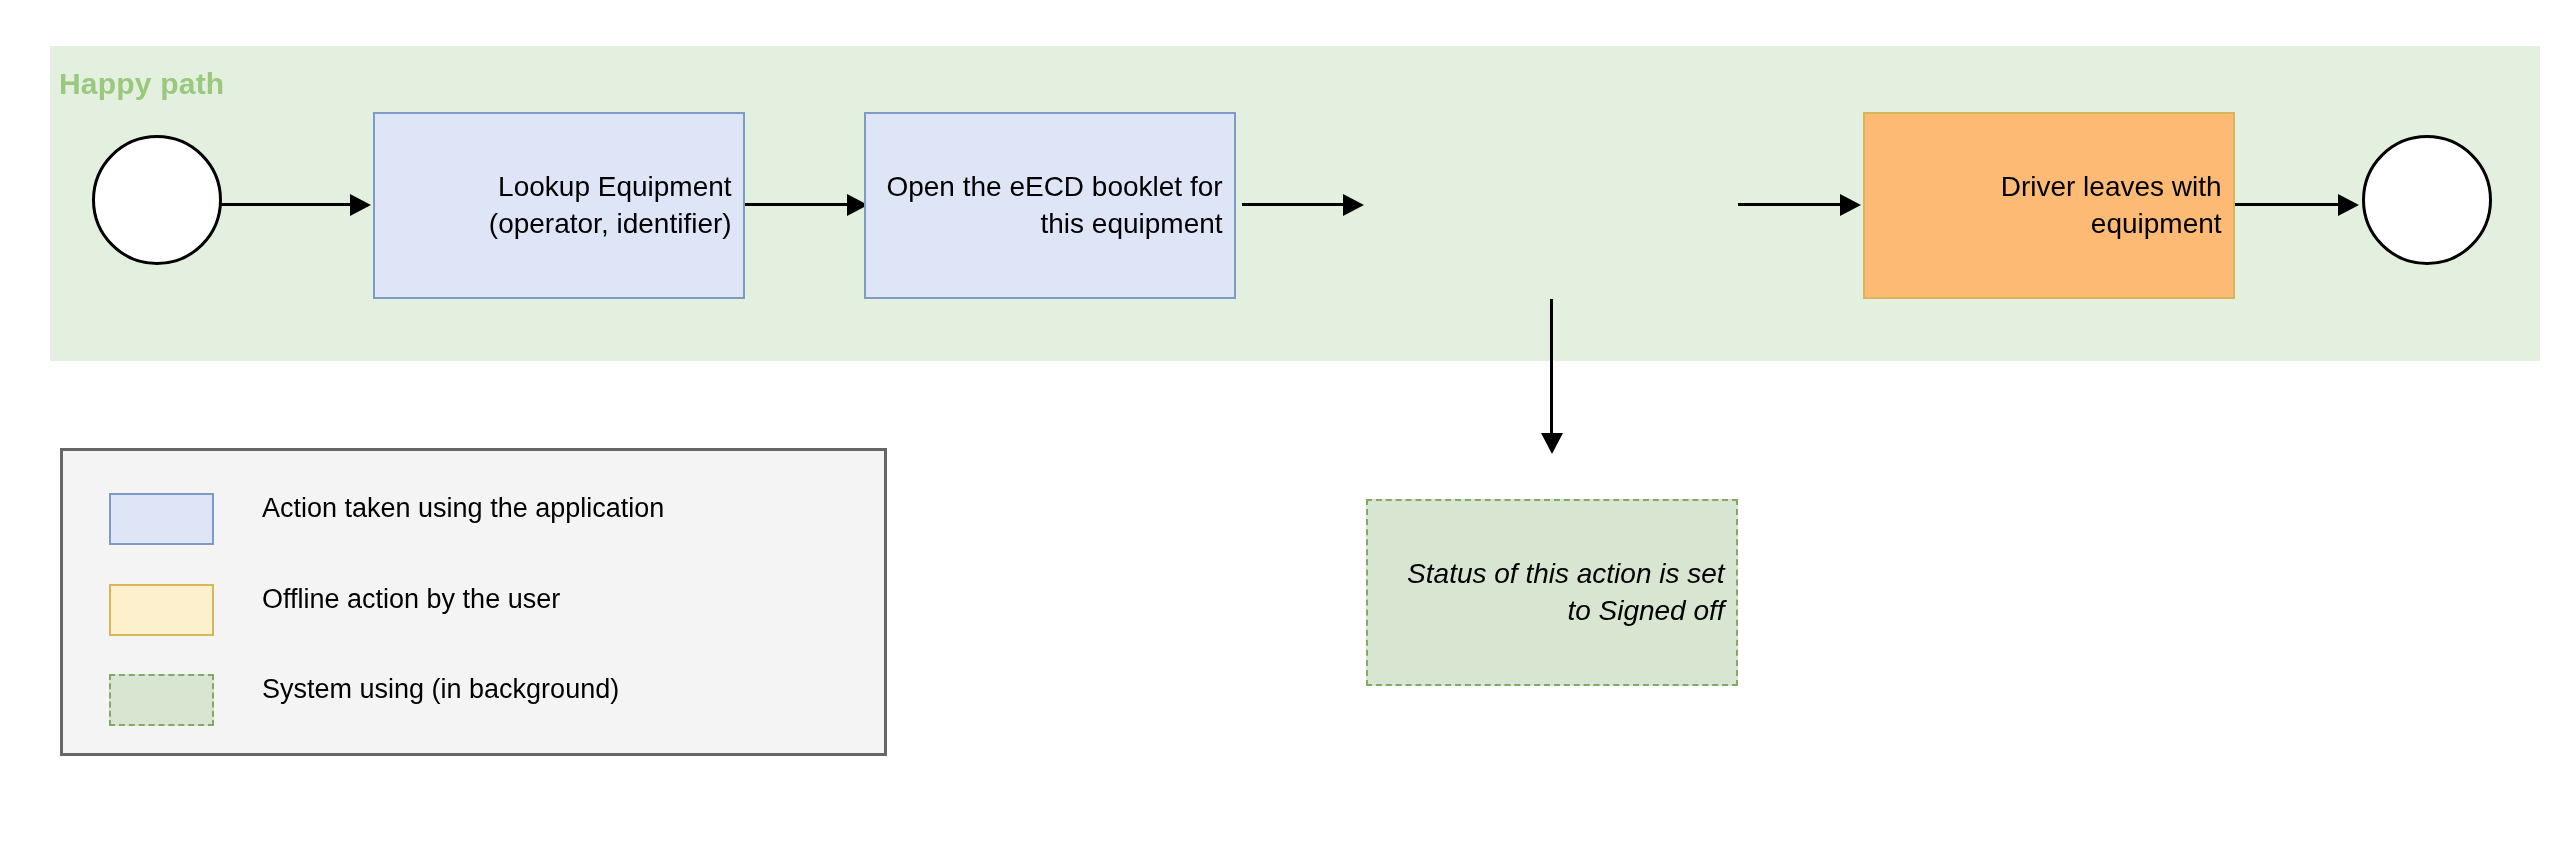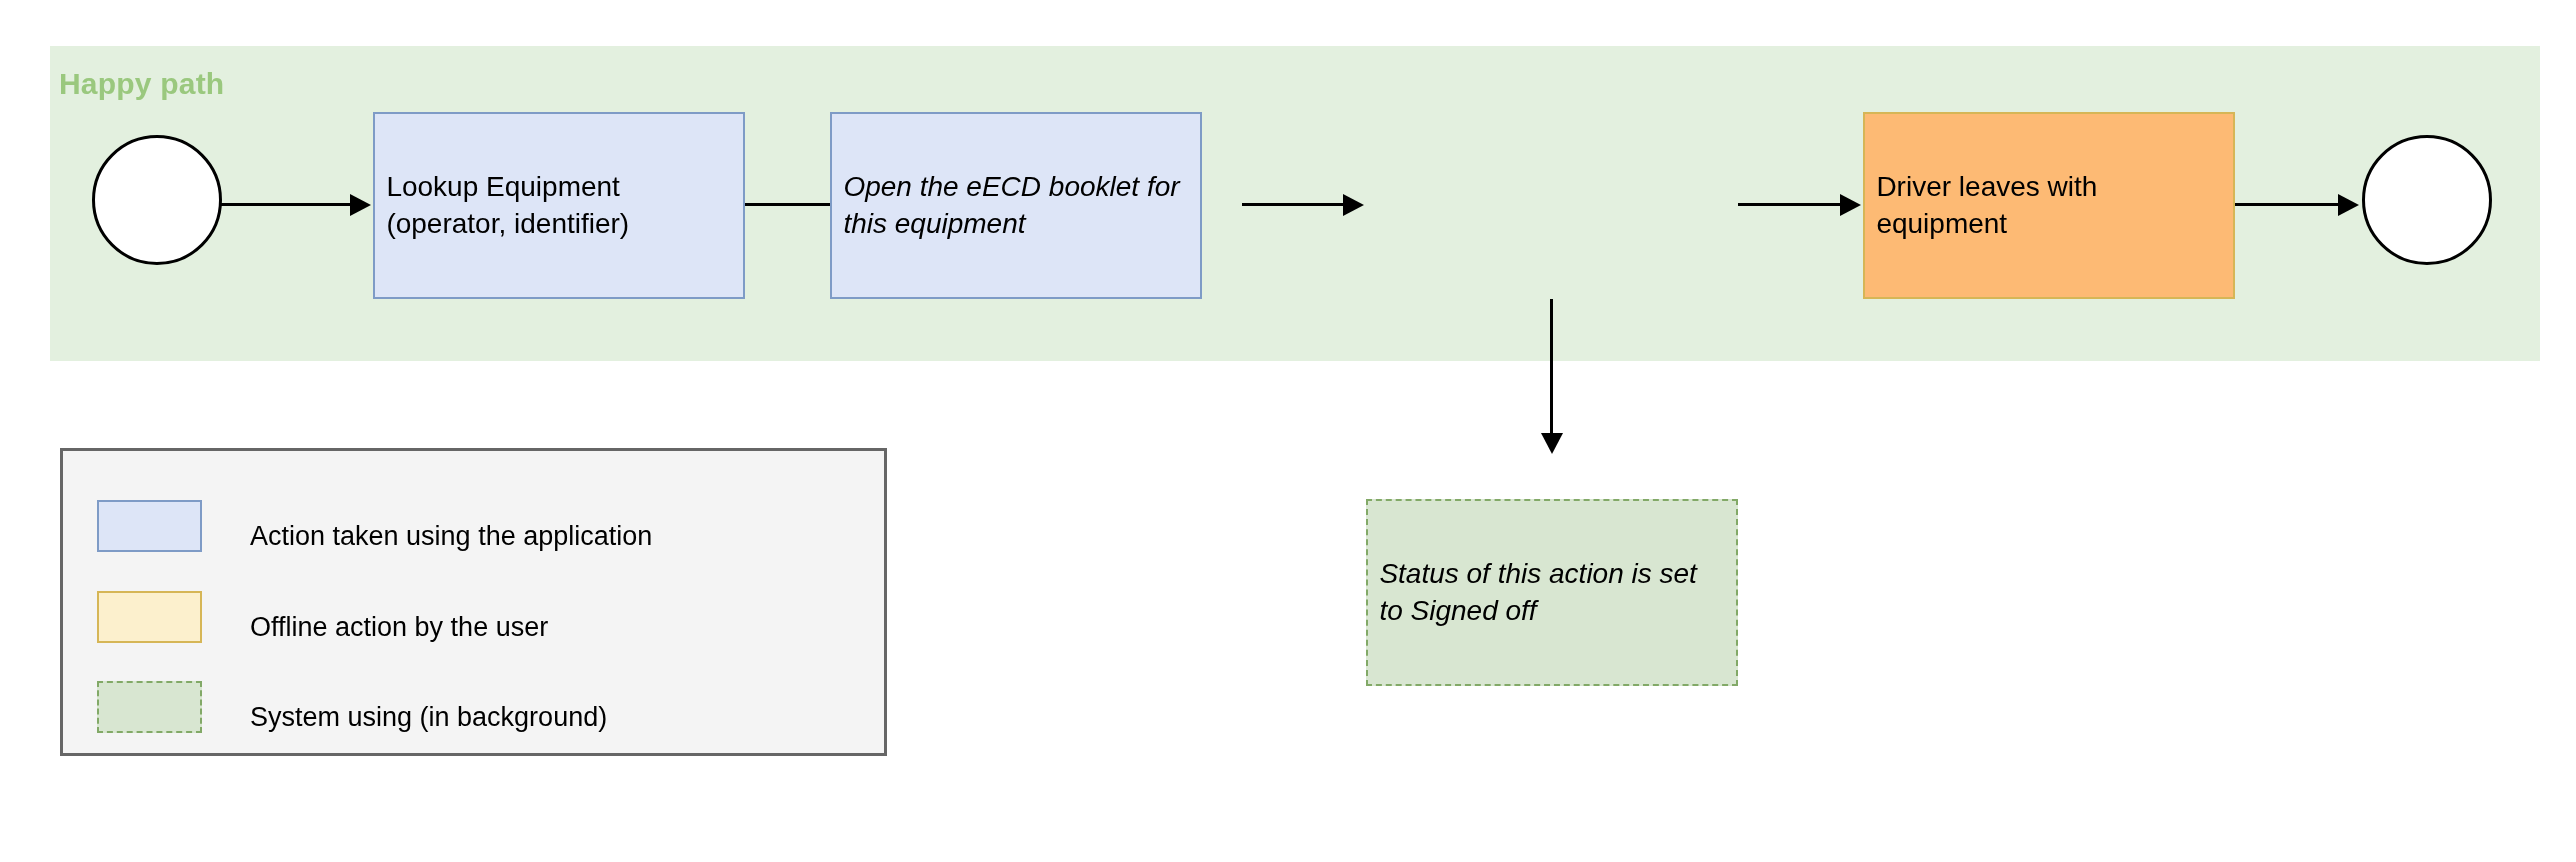--- a/index.html
+++ b/index.html
@@ -58,21 +58,21 @@
 
   
   .node {
     position: absolute;
     top: 112px;
     height: 187px;
     box-sizing: border-box;
     display: flex;
     align-items: center;
     justify-content: center;
-    text-align: left;
+    text-align: right;
     font-size: 28px;
     line-height: 1.32;
     color: #000000;
     padding: 3.8px 11.4px;
   }
   .node.app {
     background: #dde5f7;
     border: 2.9px solid #7e9bc6;
   }
   .node.offline {
@@ -80,21 +80,21 @@
     border: 2.9px solid #d6b656;
   }
   .node.system {
     background: #d8e6d1;
     border: 2.9px dashed #82a967;
     font-style: italic;
     margin-top: 44px;
   }
 
   #node-lookup   { left: 373px;  width: 372px; }
-  #node-booklet  { left: 830px;  width: 372px; font-style: italic; }
+  #node-booklet  { left: 864px;  width: 372px; }
   #node-signs    { left: 1366px; width: 372px; }
   #node-leaves   { left: 1863px; width: 372px; }
   #node-status   { left: 1366px; top: 455px; width: 372px; height: 187px; }
 
   
   .conn {
     position: absolute;
     background: #000000;
   }
   .conn.h { height: 2.9px; }
@@ -141,24 +141,25 @@
     top: 448px;
     width: 827px;
     height: 308px;
     background: #f4f4f4;
     border: 3.8px solid #666666;
     box-sizing: border-box;
     padding: 42px 0 0 0;
   }
   .legend-row {
     display: flex;
-    align-items: flex-end;
+    align-items: flex-start;
     height: 59px;
     margin-bottom: 31.5px;
     padding-left: 34px;
+    margin-left: 12px;
   }
   .legend-swatch {
     width: 105px;
     height: 52px;
     box-sizing: border-box;
     flex: none;
   }
   .legend-swatch.app     { background: #dde5f7; border: 2.9px solid #7e9bc6; }
   .legend-swatch.offline { background: #fcf0cd; border: 2.9px solid #d6b656; }
   .legend-swatch.system  { background: #d8e6d1; border: 2.9px dashed #82a967; }

